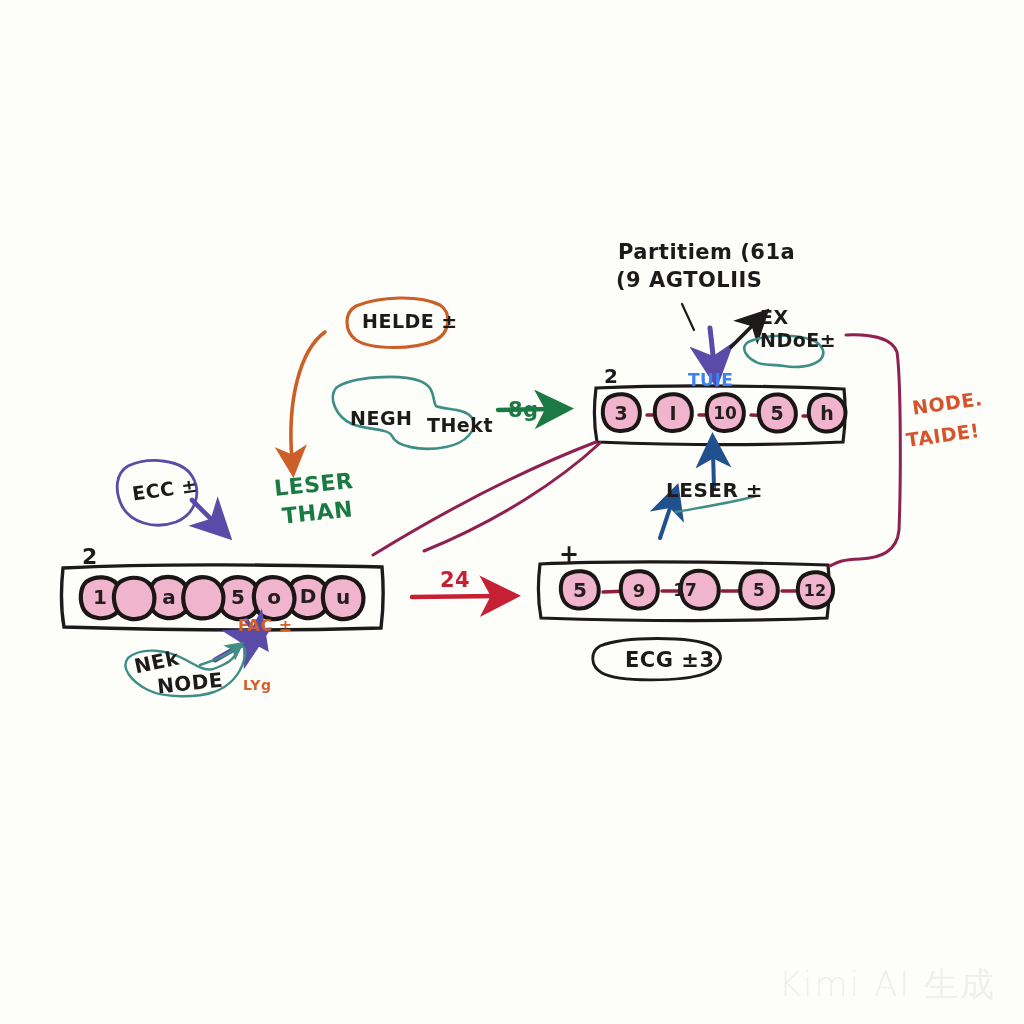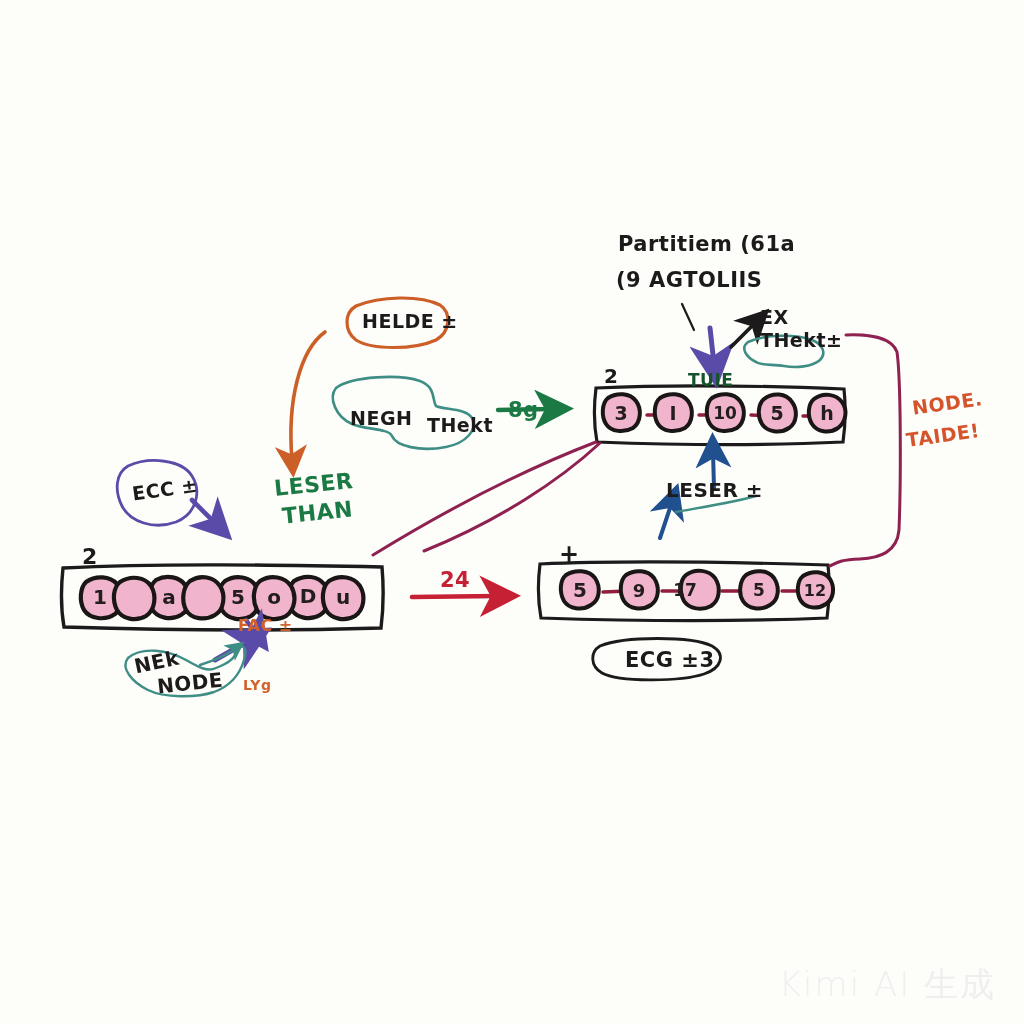--- a/index.html
+++ b/index.html
@@ -217,27 +217,27 @@
     <div class="node-text" style="left:725px; top:413px; font-size:17px;">10</div>
     <div class="node-text" style="left:777px; top:413px; font-size:19px;">5</div>
     <div class="node-text" style="left:827px; top:413px; font-size:19px;">h</div>
 
     <div class="node-text" style="left:580px; top:590px; font-size:20px;">5</div>
     <div class="node-text" style="left:639px; top:590px; font-size:18px;">9</div>
     <div class="node-text" style="left:685px; top:590px; font-size:17px;">17</div>
     <div class="node-text" style="left:759px; top:590px; font-size:17px;">5</div>
     <div class="node-text" style="left:815px; top:590px; font-size:16px;">12</div>
 
-    <div class="hand" style="left:618px; top:232px; font-size:21px; color:#1c1a1a;">Partitiem (61a</div>
+    <div class="hand" style="left:618px; top:240px; font-size:21px; color:#1c1a1a;">Partitiem (61a</div>
     <div class="hand" style="left:616px; top:268px; font-size:21px; color:#1c1a1a;text-align:center;">(9 AGTOLIIS</div>
 
     <div class="hand" style="left:760px; top:306px; font-size:19px; color:#1c1a1a; line-height:23px;">EX
-THekt±</div>
-
-    <div class="hand" style="left:688px; top:370px; font-size:17px; color:#14532d;">TUIE</div>
+NDoE±</div>
+
+    <div class="hand" style="left:688px; top:370px; font-size:17px; color:#3b82f6;">TUIE</div>
 
     <div class="hand" style="left:912px; top:392px; font-size:19px; color:#d4552c; transform:rotate(-8deg);">NODE.</div>
     <div class="hand" style="left:906px; top:424px; font-size:19px; color:#d4552c; transform:rotate(-8deg);">TAIDE!</div>
 
     <div class="hand" style="left:666px; top:478px; font-size:20px; color:#1c1a1a;">LESER ±</div>
 
     <div class="hand" style="left:362px; top:310px; font-size:19px; color:#1c1a1a;">HELDE ±</div>
 
     <div class="hand" style="left:350px; top:390px; font-size:19px; color:#1c1a1a;margin-top:17px;">NEGH</div>
     <div class="hand" style="left:396px; top:414px; font-size:19px; color:#1c1a1a;margin-left:31px;">THekt</div>

